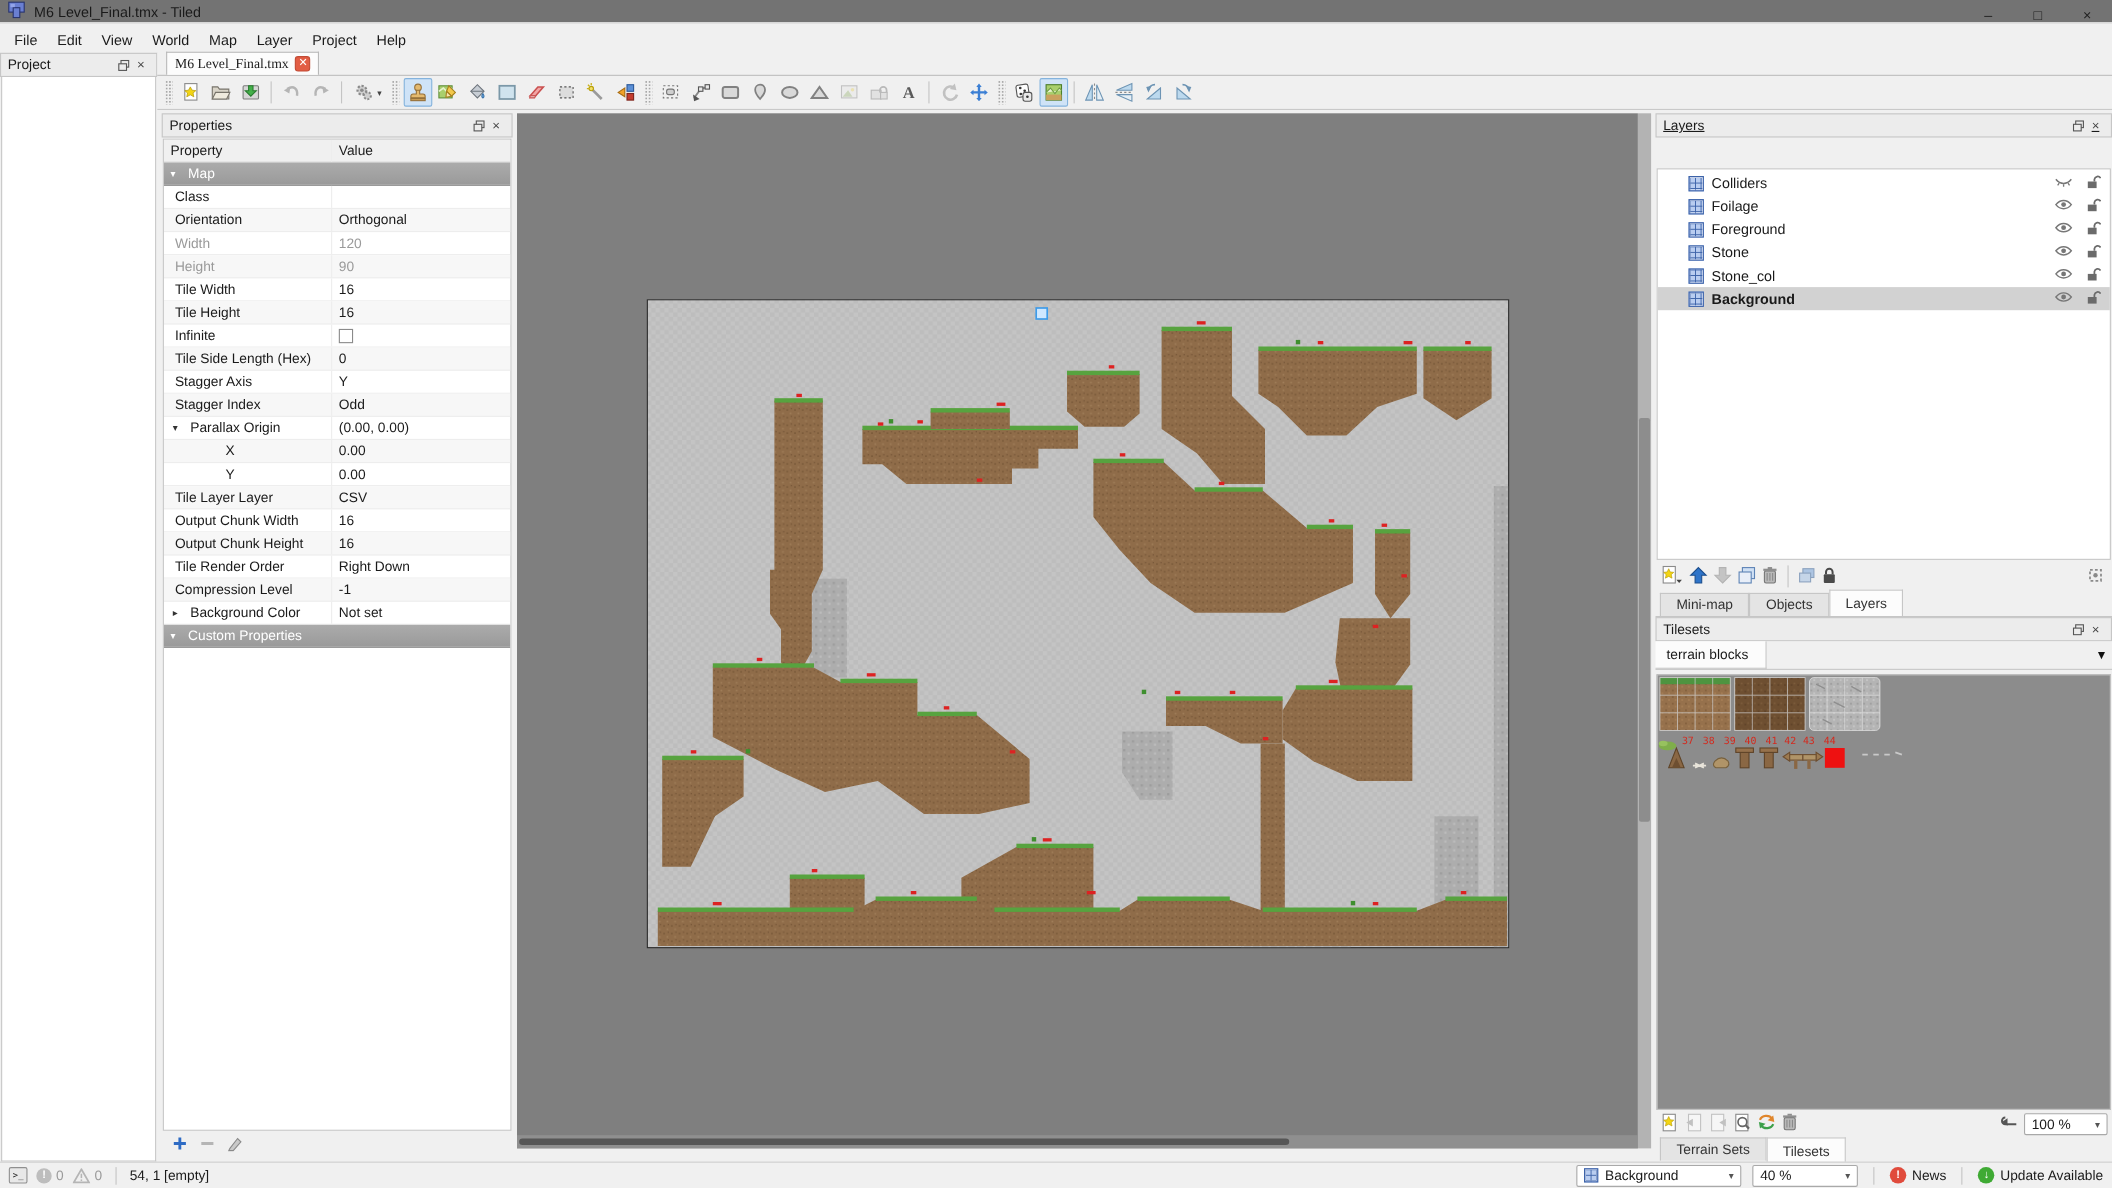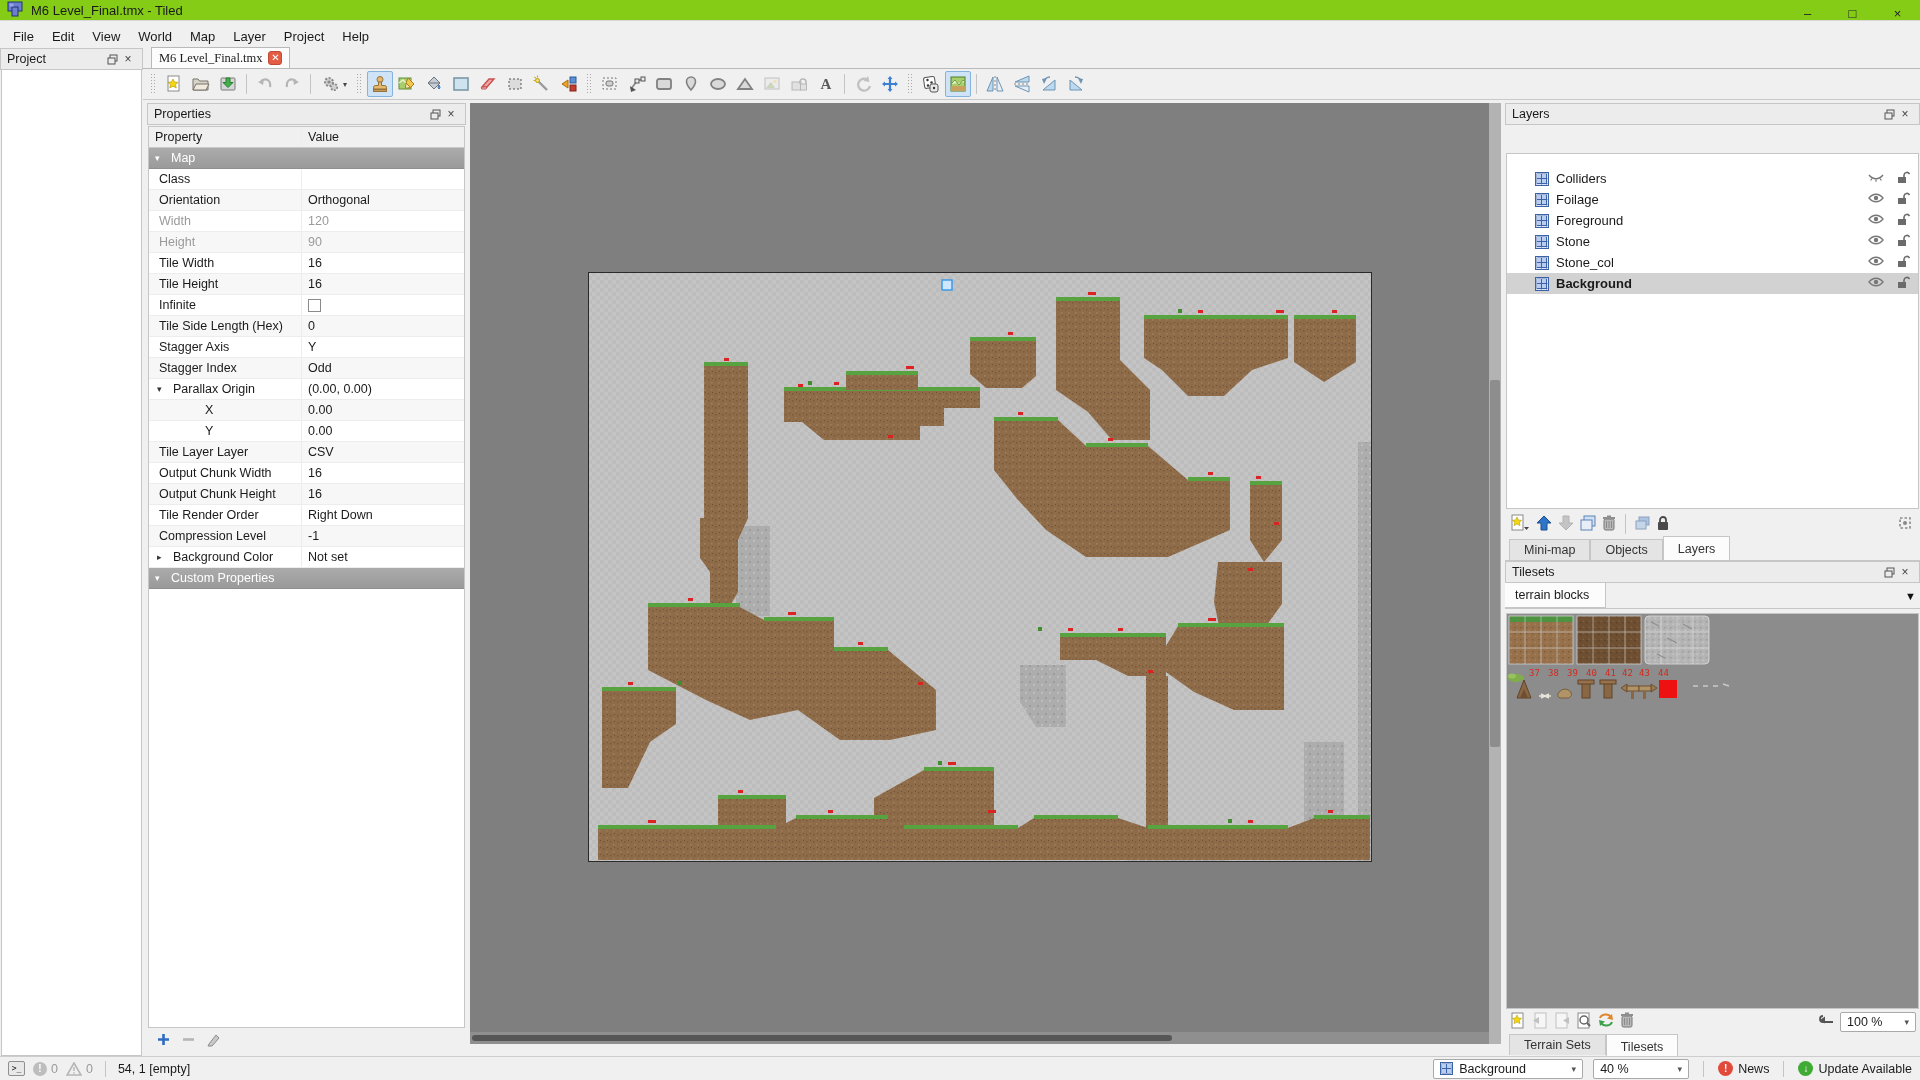--- a/index.html
+++ b/index.html
@@ -1,20 +1,20 @@
 <!DOCTYPE html>
 <html><head>
 <meta charset="utf-8">
 <style>
   * { box-sizing: border-box; margin:0; padding:0; }
   html,body { width:1920px; height:1080px; overflow:hidden; }
   body { font-family:"Liberation Sans", sans-serif; font-size:13px; background:#f0f0f0; color:#1a1a1a; position:relative; }
 
   
-  .titlebar { position:absolute; left:0; top:0; width:1920px; height:21px; background:#84cc16; border-bottom:1px solid #d8d8d8; display:flex; align-items:center; }
+  .titlebar { position:absolute; left:0; top:0; width:1920px; height:21px; background:#737373; border-bottom:1px solid #d8d8d8; display:flex; align-items:center; }
   .titlebar .app-icon { margin:0 8px 0 7px; }
   .win-buttons { position:absolute; right:0; top:0; height:27px; display:flex; }
   .win-btn { width:45px; height:27px; display:flex; align-items:center; justify-content:center; font-size:13px; color:#222; }
 
   
   .menubar { position:absolute; left:0; top:27px; width:1920px; height:21px; background:#f0f0f0; display:flex; padding-left:4px; }
   .menu-item { padding:2px 9px; }
 
   
   .tabrow { position:absolute; left:143px; top:48px; width:1777px; height:21px; border-bottom:1px solid #b9b9b9; background:#f0f0f0; display:flex; align-items:flex-end; padding-left:8px;font-family:Liberation Serif, serif; }
@@ -58,26 +58,26 @@
   .props-toolbar { position:absolute; left:1px; bottom:4px; height:22px; display:flex; gap:10px; padding-left:8px; align-items:center; }
 
   
   .canvas { position:absolute; left:470px; top:103px; width:1019px; height:941px; background:#7f7f7f; overflow:hidden; }
   .vscroll { position:absolute; left:1489px; top:103px; width:12px; height:941px; background:#b3b3b3; }
   .vscroll .thumb { position:absolute; left:1px; width:10px; top:277px; height:367px; background:#8d8d8d; border-radius:2px; }
   .hscroll { position:absolute; left:0; bottom:0; width:1019px; height:12px; background:#8f8f8f; }
   .hscroll .thumb { position:absolute; top:3px; left:2px; width:700px; height:6px; background:#565656; border-radius:3px; }
 
   
-  .right-dock { position:absolute; left:1505px; top:103px; width:415px; height:953px; background:#f0f0f0; }
+  .right-dock { position:absolute; left:1505px; top:103px; width:415px; height:953px; background:#f0f0f0;text-decoration:underline; }
   .opacity-row { height:26px; display:flex; align-items:center; padding:0 0 0 6px; gap:8px; font-size:12.5px; }
   .slider { position:relative; flex:1; height:20px; }
   .slider .groove { position:absolute; left:0; right:16px; top:9px; height:3px; background:#cfcfcf; border:1px solid #b5b5b5; }
   .slider .handle { position:absolute; right:0; top:0; width:14px; height:20px; background:#1e90e8; border:1px solid #1573bb; }
-  .layer-list { position:absolute; left:1px; top:50px; right:1px; height:356px; background:#ffffff; border:1px solid #c6c6c6; padding-top:14px; }
+  .layer-list { position:absolute; left:1px; top:50px; right:1px; height:356px; background:#ffffff; border:1px solid #c6c6c6; padding-top:2px; }
   .layer-row { height:21px; display:flex; align-items:center; gap:7px; padding-left:28px; position:relative; }
   .layer-row.selected { background:#d2d2d2; font-weight:bold; }
   .tile-layer-icon { width:14px; height:14px; background:#b9cdf0; border:1px solid #3c62a8; box-shadow:inset 0 0 0 0.5px #fff; background-image:linear-gradient(#3c62a8 1px, transparent 1px),linear-gradient(90deg,#3c62a8 1px, transparent 1px); background-size:5px 5px; }
   .layer-right { position:absolute; right:8px; display:flex; gap:12px; align-items:center; }
   .layers-toolbar { position:absolute; top:408px; left:0; right:0; height:26px; display:flex; align-items:center; gap:4px; padding-left:4px; }
   .dock-tabs { position:absolute; top:434px; left:0; right:0; height:24px; display:flex; align-items:flex-end; padding-left:4px; border-bottom:1px solid #c6c6c6; }
   .dock-tab { height:21px; padding:0 14px; display:flex; align-items:center; background:#e4e4e4; border:1px solid #c6c6c6; border-bottom:none; font-size:12.5px; color:#333; }
   .dock-tab.active { background:#fcfcfc; height:24px; }
 
   .tilesets-panel { position:absolute; top:458px; left:0; right:0; }

